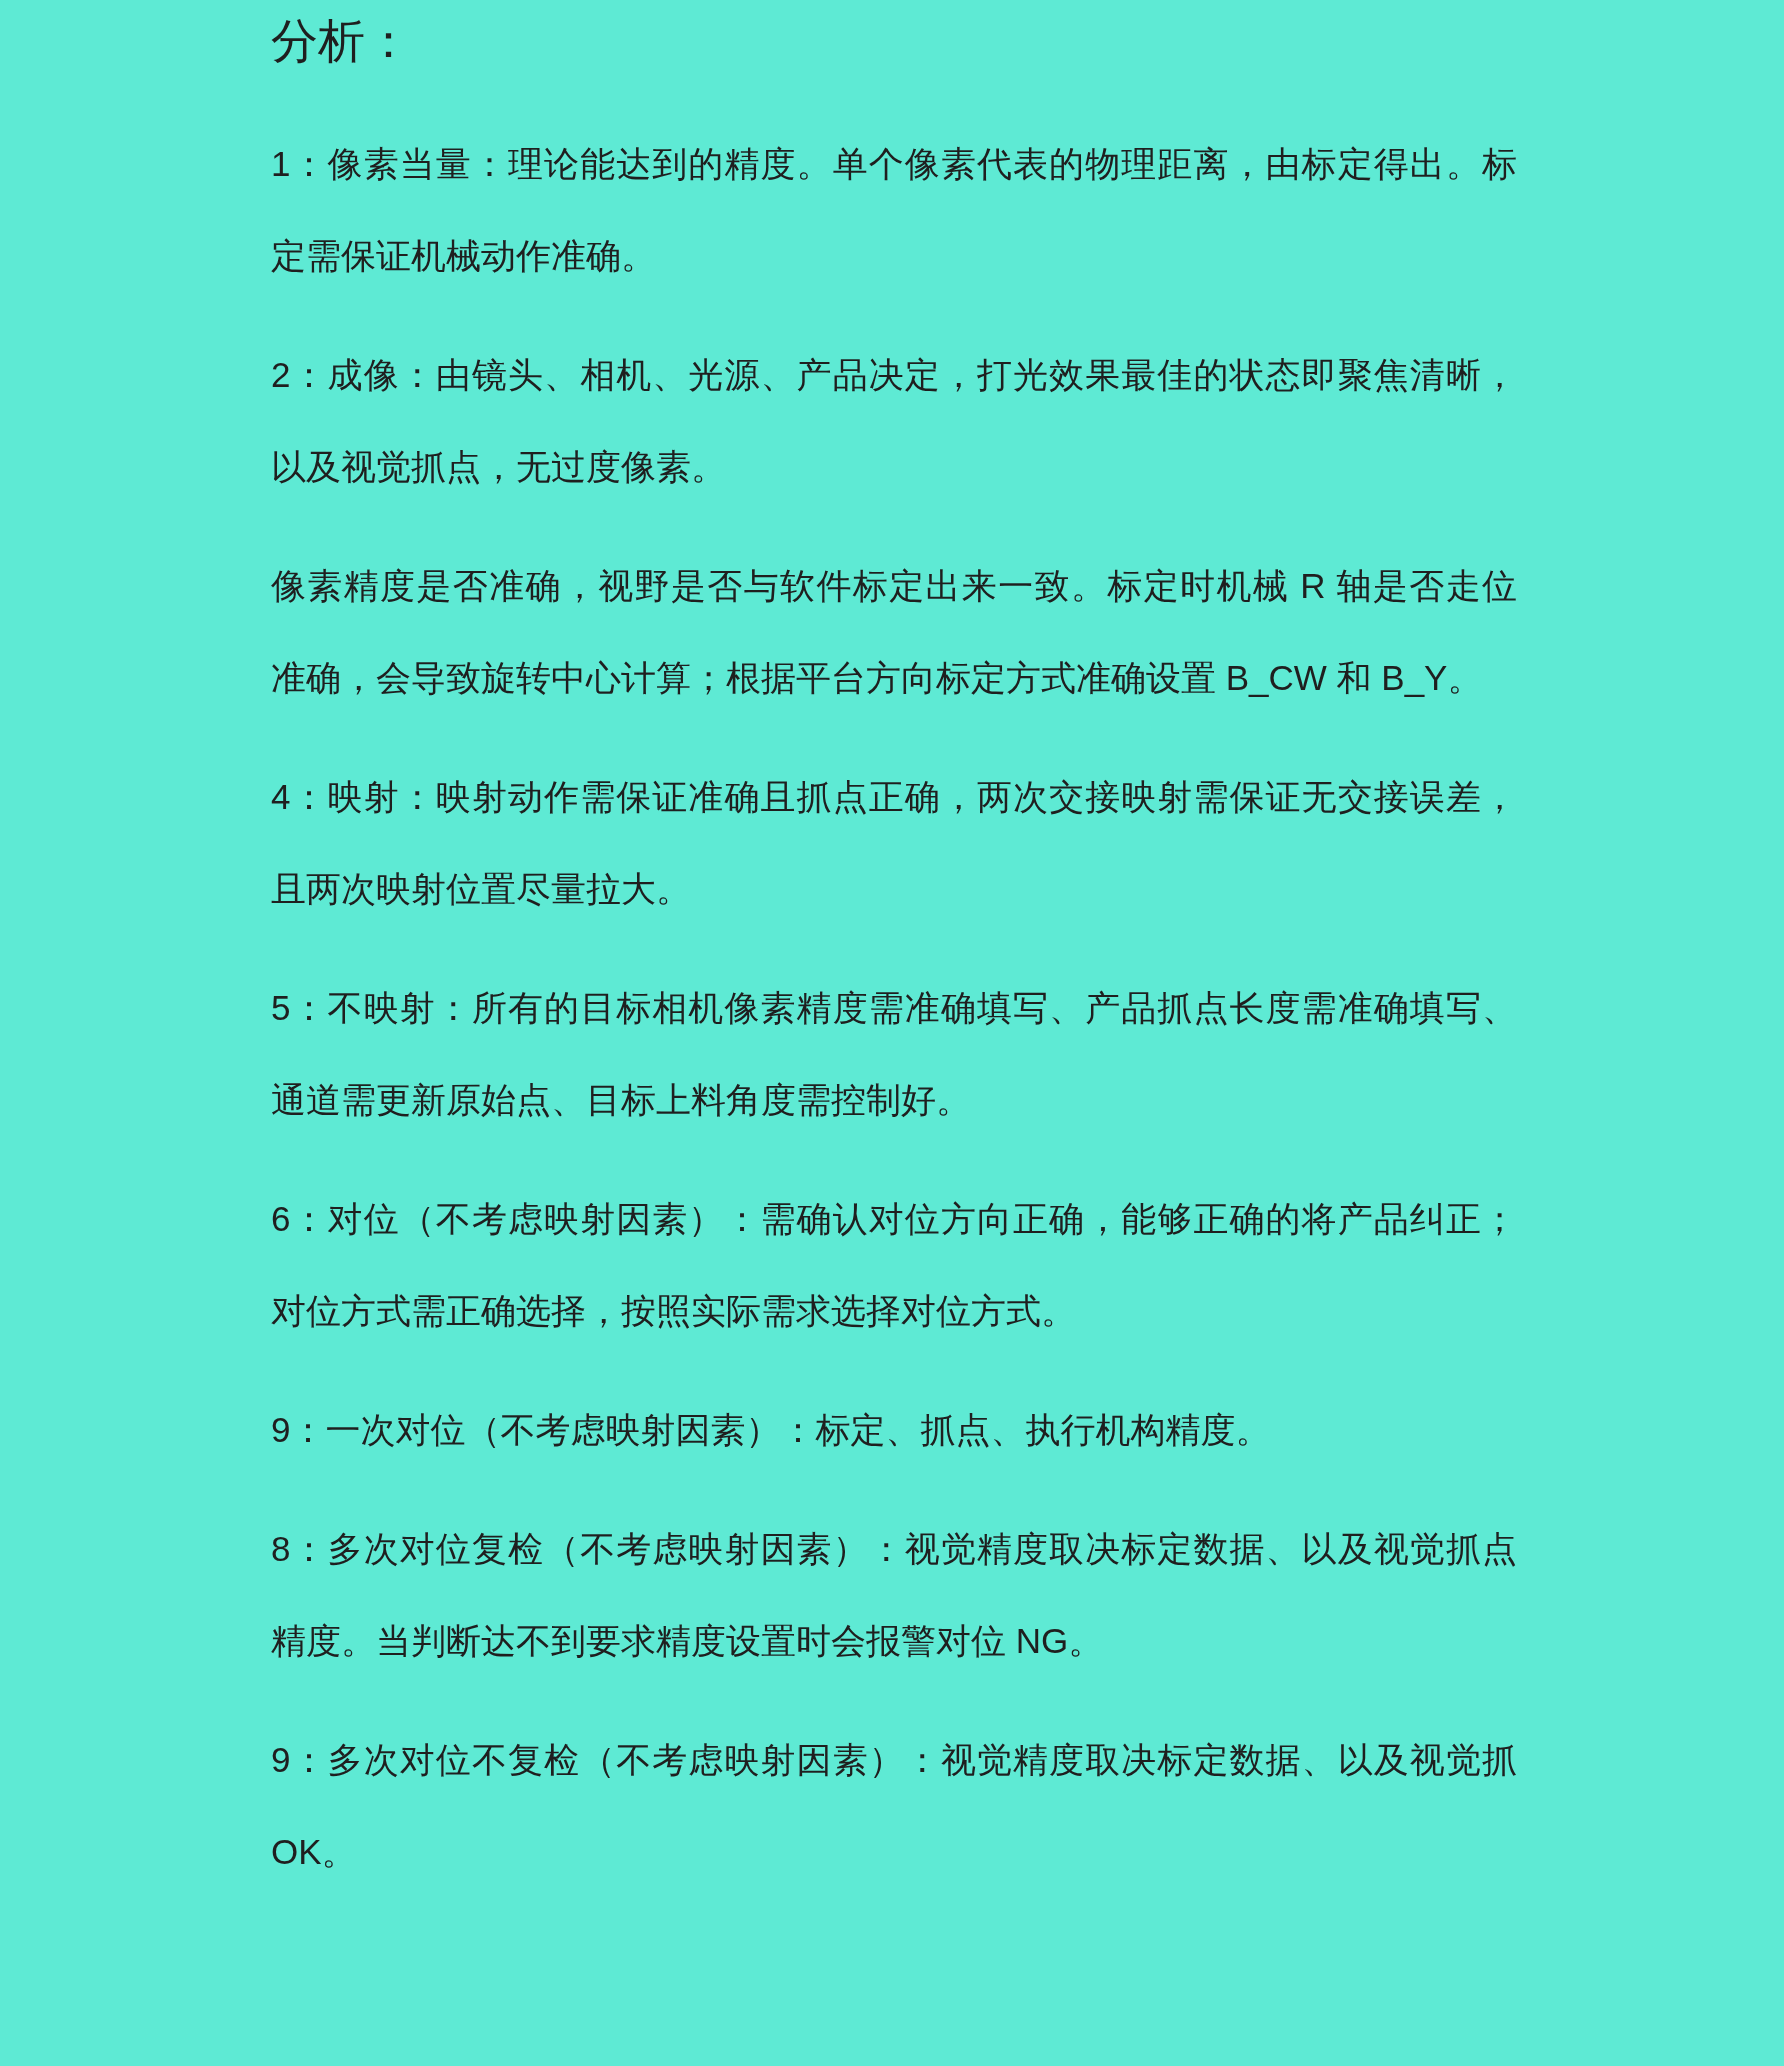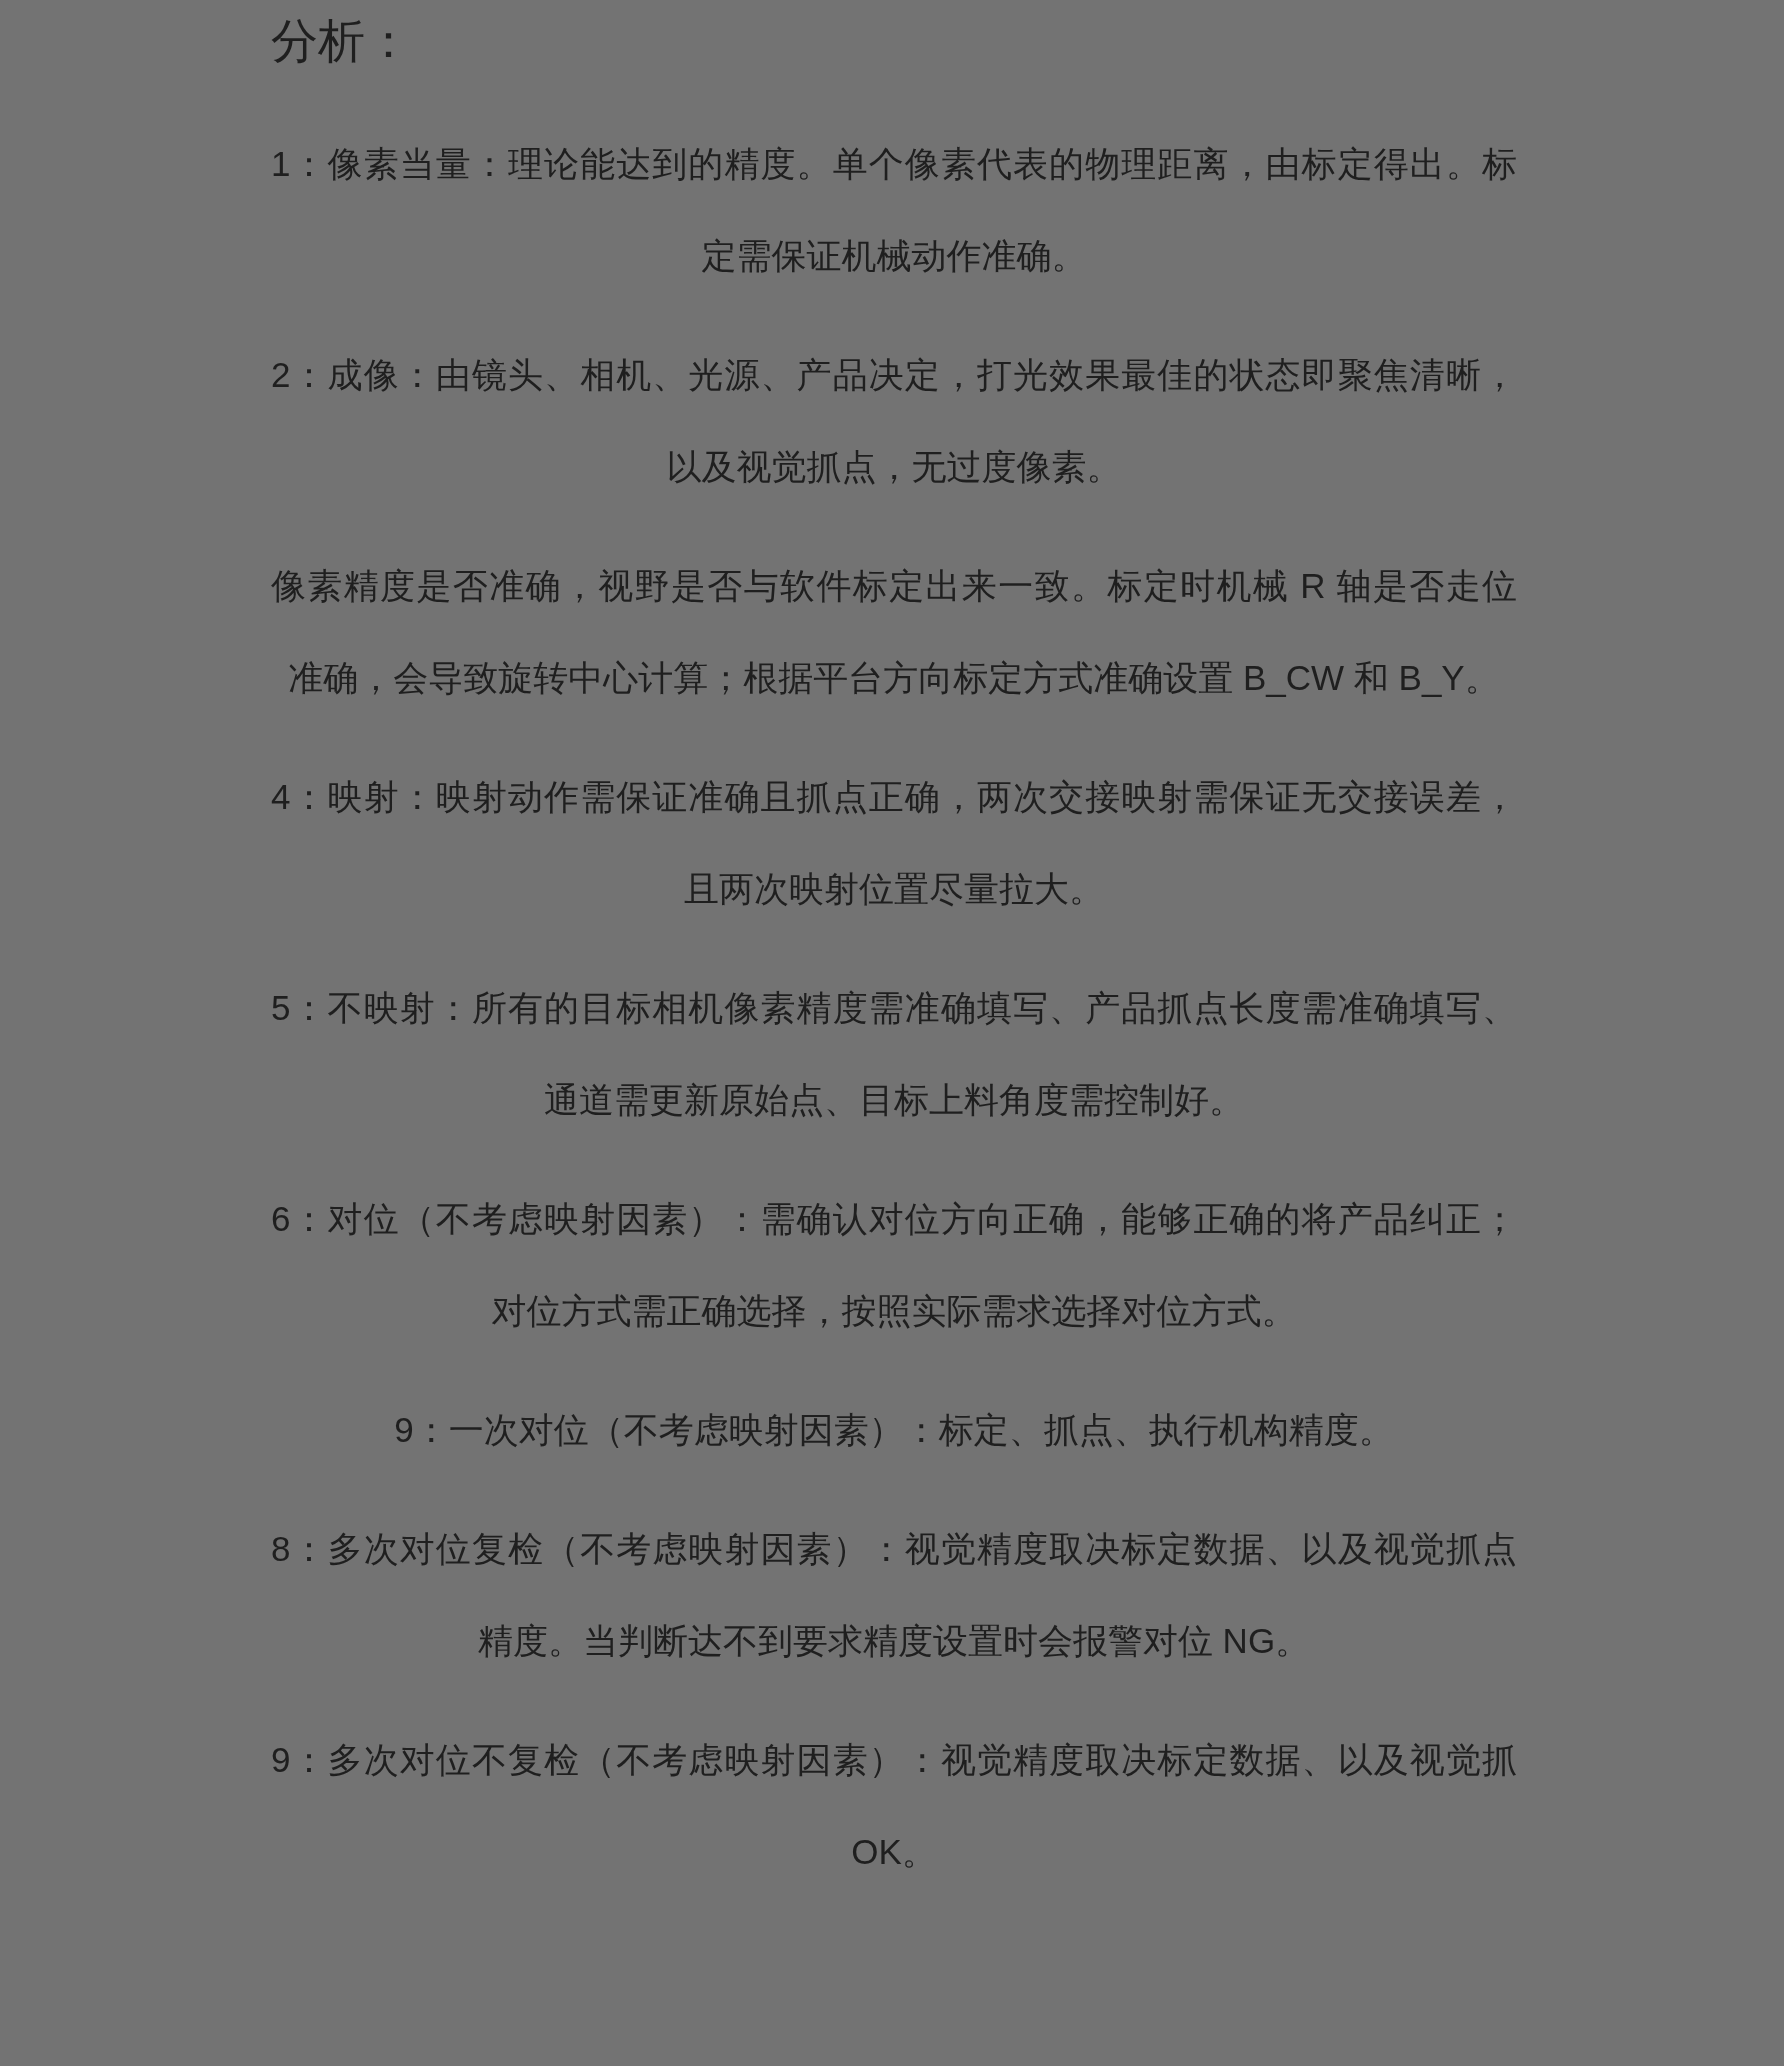--- a/index.html
+++ b/index.html
@@ -4,42 +4,42 @@
 <style>
   html, body {
     margin: 0;
     padding: 0;
     background: #ffffff;
   }
   .page {
     position: relative;
     width: 1784px;
     height: 2066px;
-    background: #737373;
+    background: #5eead4;
     box-sizing: border-box;
     padding: 15.5px 251px 0 271px;
     overflow: hidden;
     font-family: "Liberation Sans", sans-serif;
     color: #1f1f1f;
   }
   .heading {
     font-family: "Liberation Serif", serif;
     font-size: 47px;
     font-weight: 400;
     line-height: 51px;
     margin: 0 0 51px 0;
   }
   .para {
     margin: 0 16px 27px 0;
   }
   .line {
     font-size: 35px;
     font-weight: 400;
     line-height: 92px;
-    text-align: center;
+    text-align: left;
   }
   .just {
     text-align: justify;
     text-align-last: justify;
   }
 </style>
 </head>
 <body>
 
 <div class="page">

